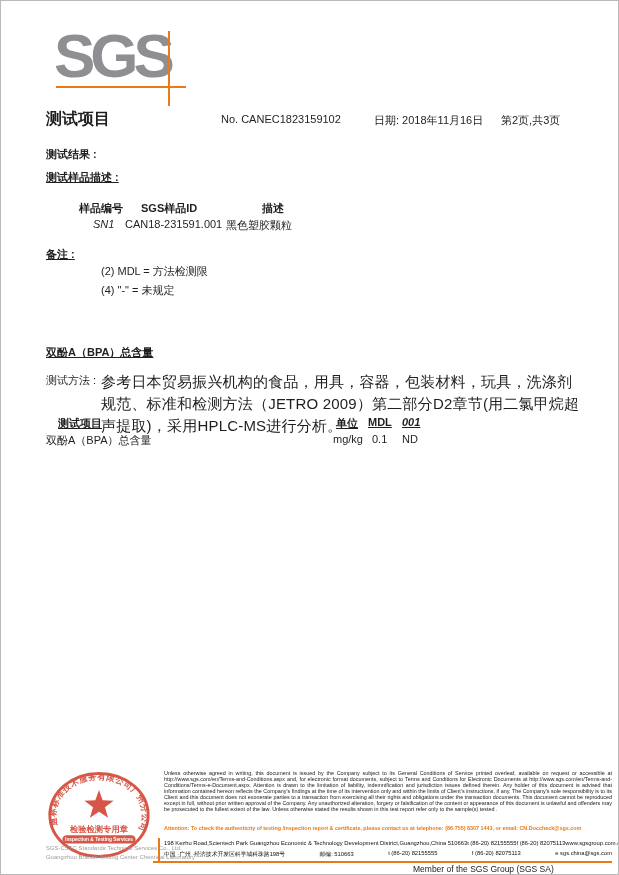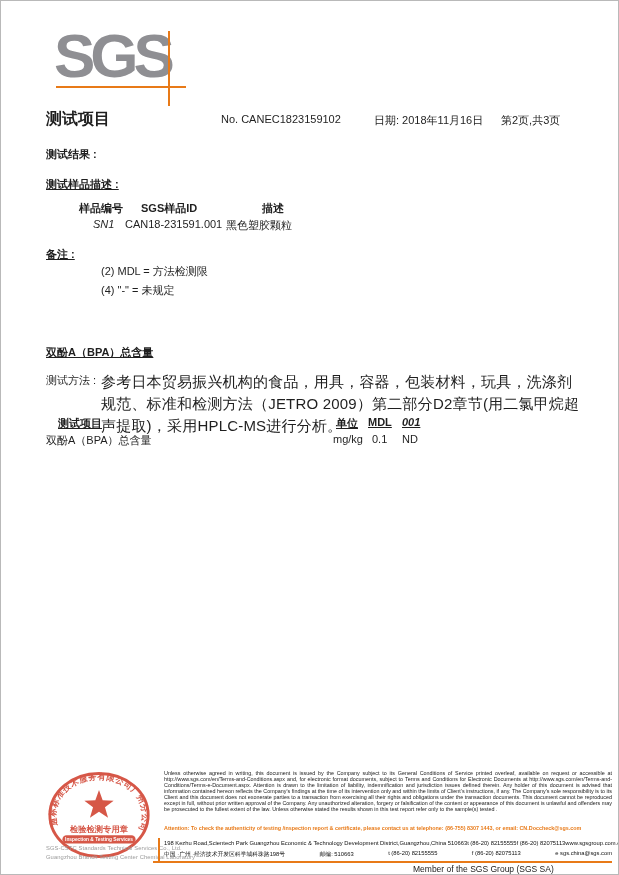--- a/index.html
+++ b/index.html
@@ -17,21 +17,21 @@
 
   
   .report-title { position:absolute; left:45px; top:108px; font-size:16px; font-weight:bold; }
   .hmeta { position:absolute; top:112px; font-size:11px; }
   .report-no   { left:220px; }
   .report-date { left:373px; }
   .report-page { left:500px; }
 
   .results-label { position:absolute; left:45px; top:146px; font-size:11px; font-weight:bold; }
 
-  .sample-title { position:absolute; left:45px; top:176px; font-size:11px; font-weight:bold; text-decoration:underline; }
+  .sample-title { position:absolute; left:45px; top:169px; font-size:11px; font-weight:bold; text-decoration:underline; }
   .cell { position:absolute; font-size:11px; }
   .th { font-weight:bold; }
 
   .notes-label { position:absolute; left:45px; top:246px; font-size:11px; font-weight:bold;text-decoration:underline; }
   .notes-list { position:absolute; left:100px; top:261px; font-size:11px; line-height:19.3px; }
 
   .bpa-title { position:absolute; left:45px; top:344px; font-size:11px; font-weight:bold; text-decoration:underline; }
   .method-label { position:absolute; left:45px; top:372px; font-size:11px; }
   .method-text { position:absolute; left:100px; top:370px; width:482px; font-size:15px; line-height:22px; letter-spacing:0.2px; }
 

